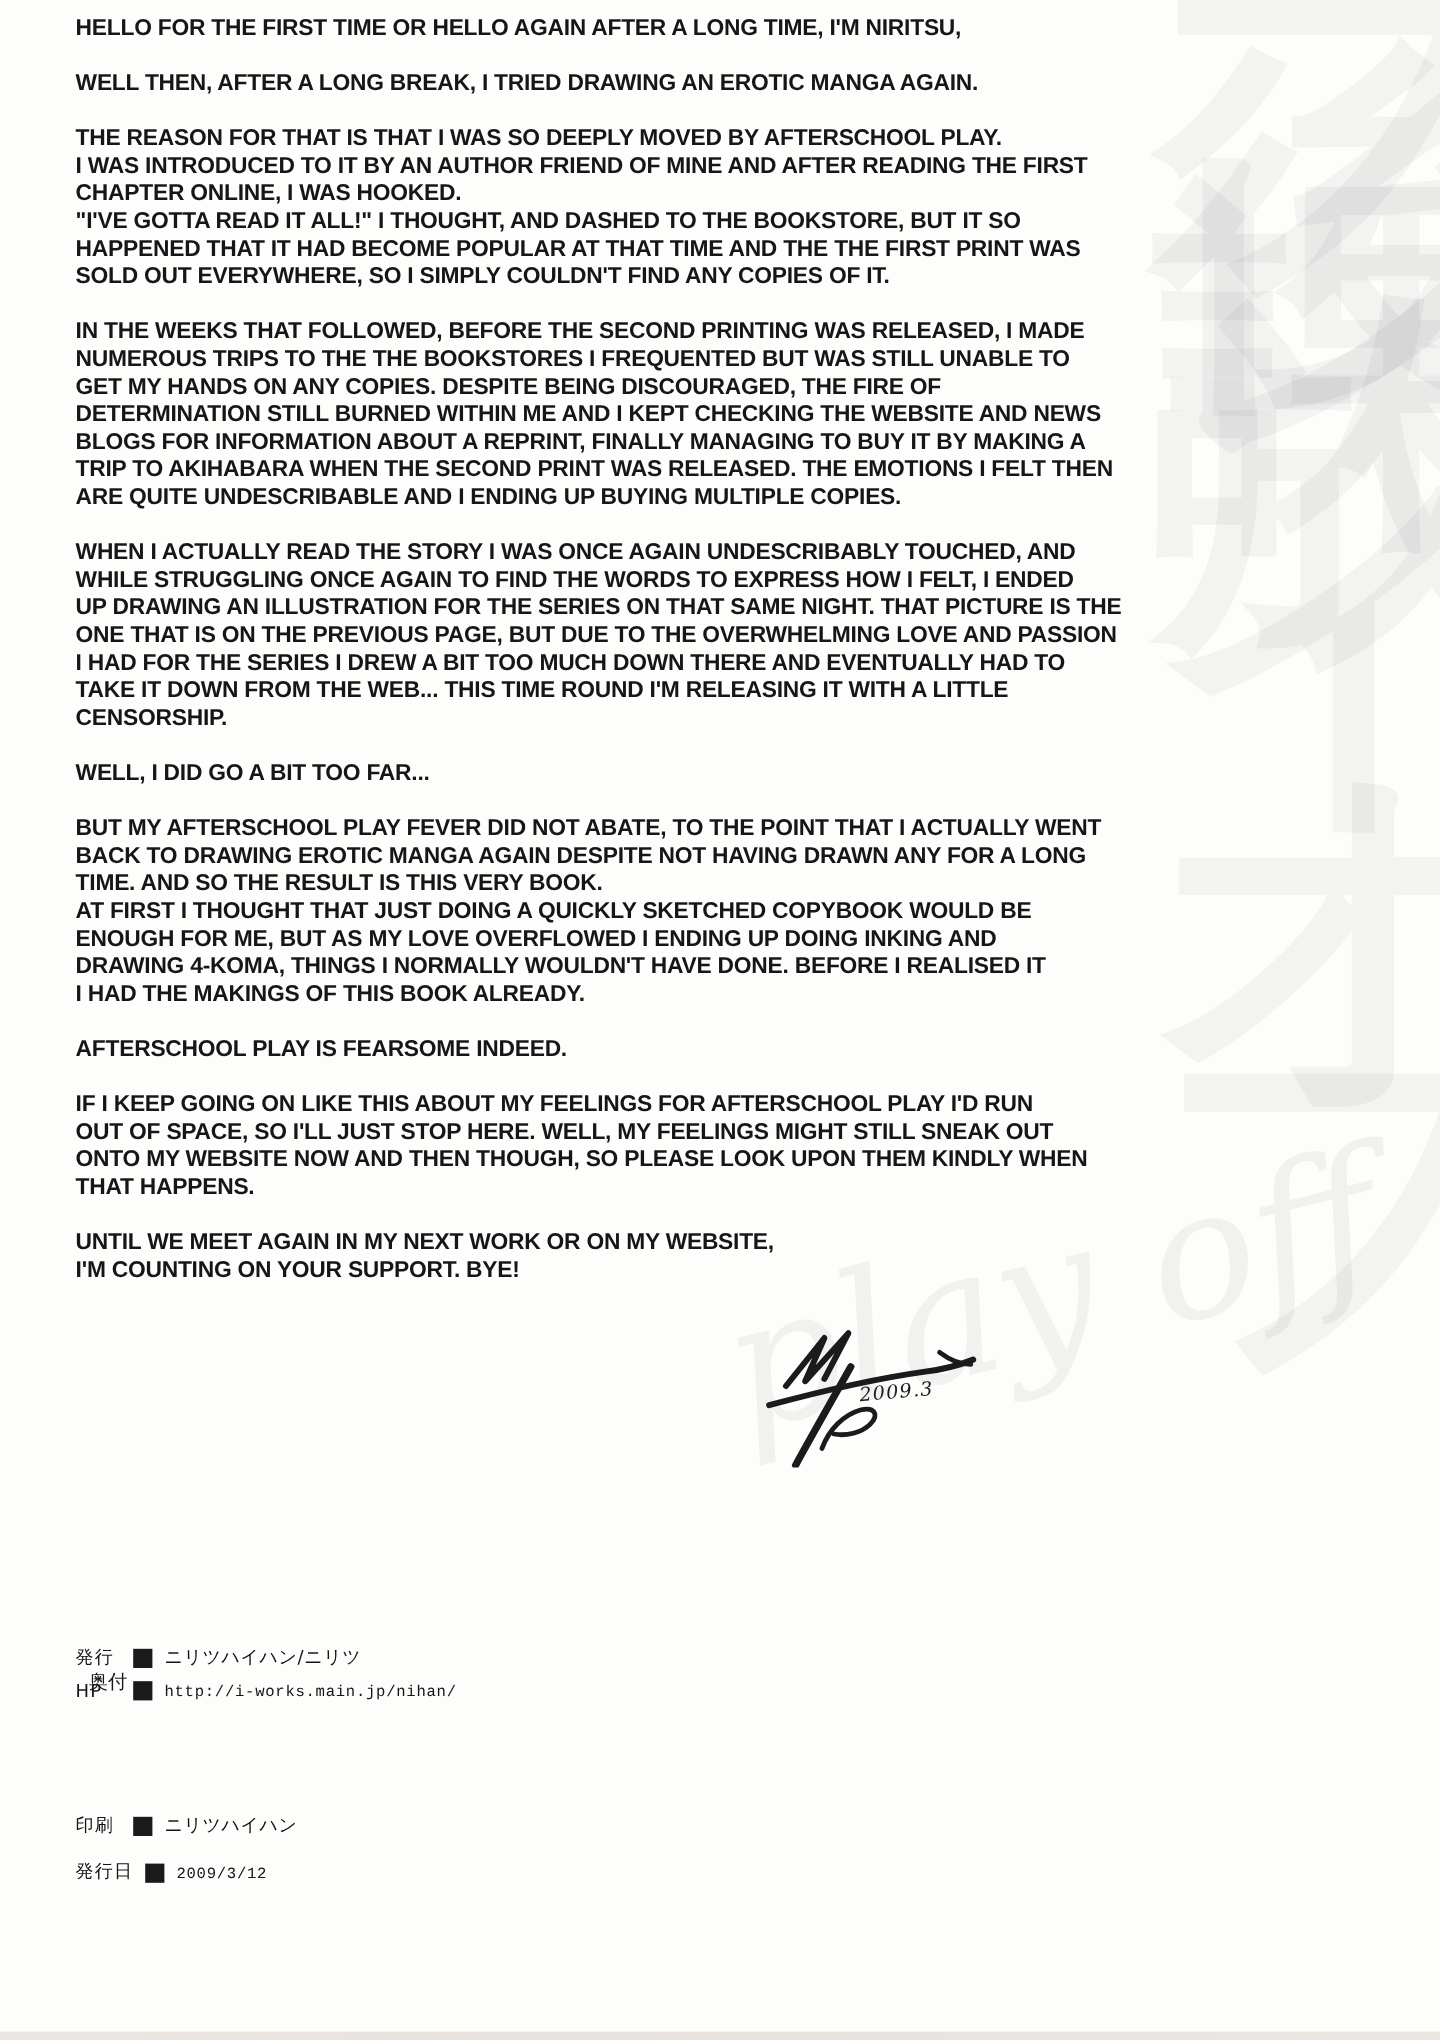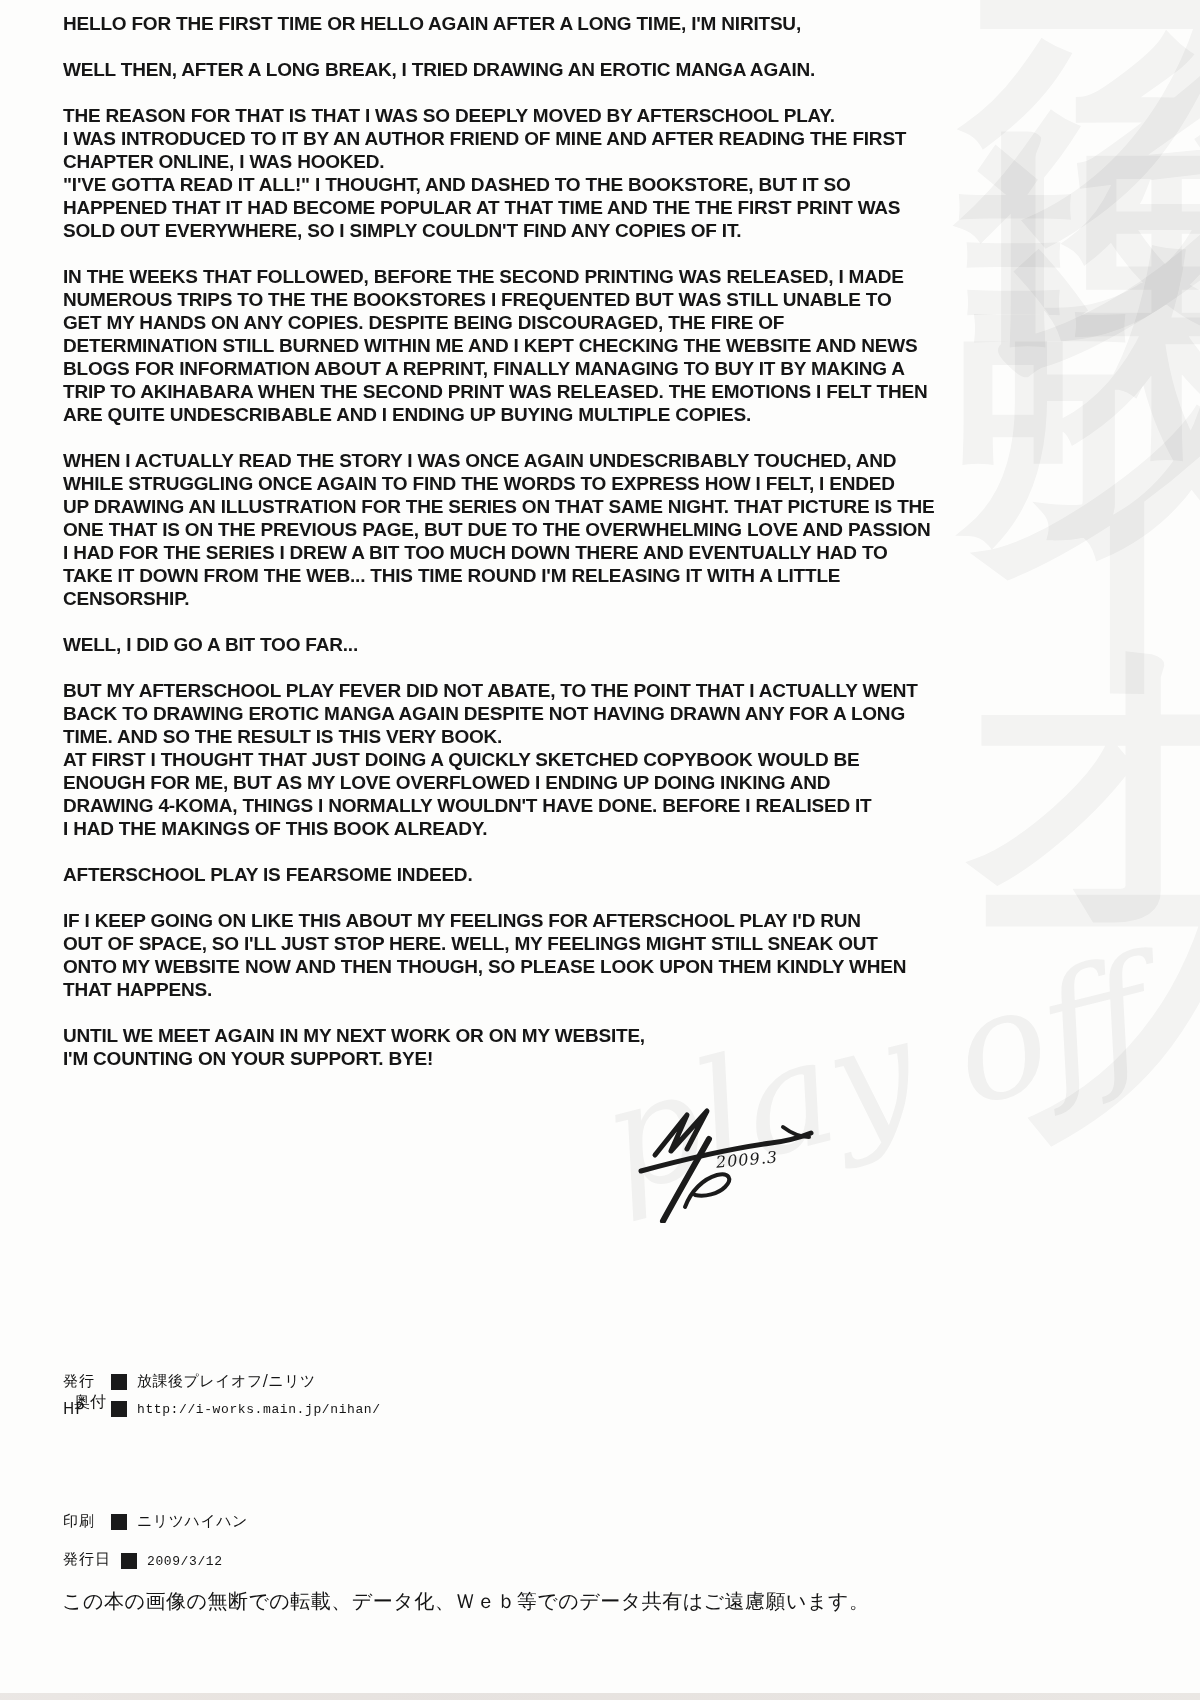--- a/index.html
+++ b/index.html
@@ -187,38 +187,37 @@
       <path d="M52,104 C58,88 70,76 84,72 C96,69 100,76 92,84 C85,91 72,94 62,92" stroke-width="4"></path>
     </svg>
   </div>
   <div class="sig-date">2009.3</div>
 
   <div class="colophon-heading">奥付</div>
 
   <div class="col-row row-0">
     <span class="label">発行</span>
     <span class="sq"></span>
-    <span class="value">放課後プレイオフ/ニリツ</span>
+    <span class="value">ニリツハイハン/ニリツ</span>
   </div>
 
   <div class="col-row row-1">
     <span class="label">HP</span>
     <span class="sq"></span>
     <span class="value mono">http://i-works.main.jp/nihan/</span>
   </div>
 
   <div class="col-row row-2">
     <span class="label">印刷</span>
     <span class="sq"></span>
     <span class="value">ニリツハイハン</span>
   </div>
 
   <div class="col-row row-3">
     <span class="label">発行日</span>
     <span class="sq"></span>
     <span class="value mono">2009/3/12</span>
   </div>
 
-  <div class="disclaimer">この本の画像の無断での転載、データ化、Ｗｅｂ等でのデータ共有はご遠慮願います。</div>
 
   <div class="scan-edge"></div>
 
 </div>
 
 </body></html>

